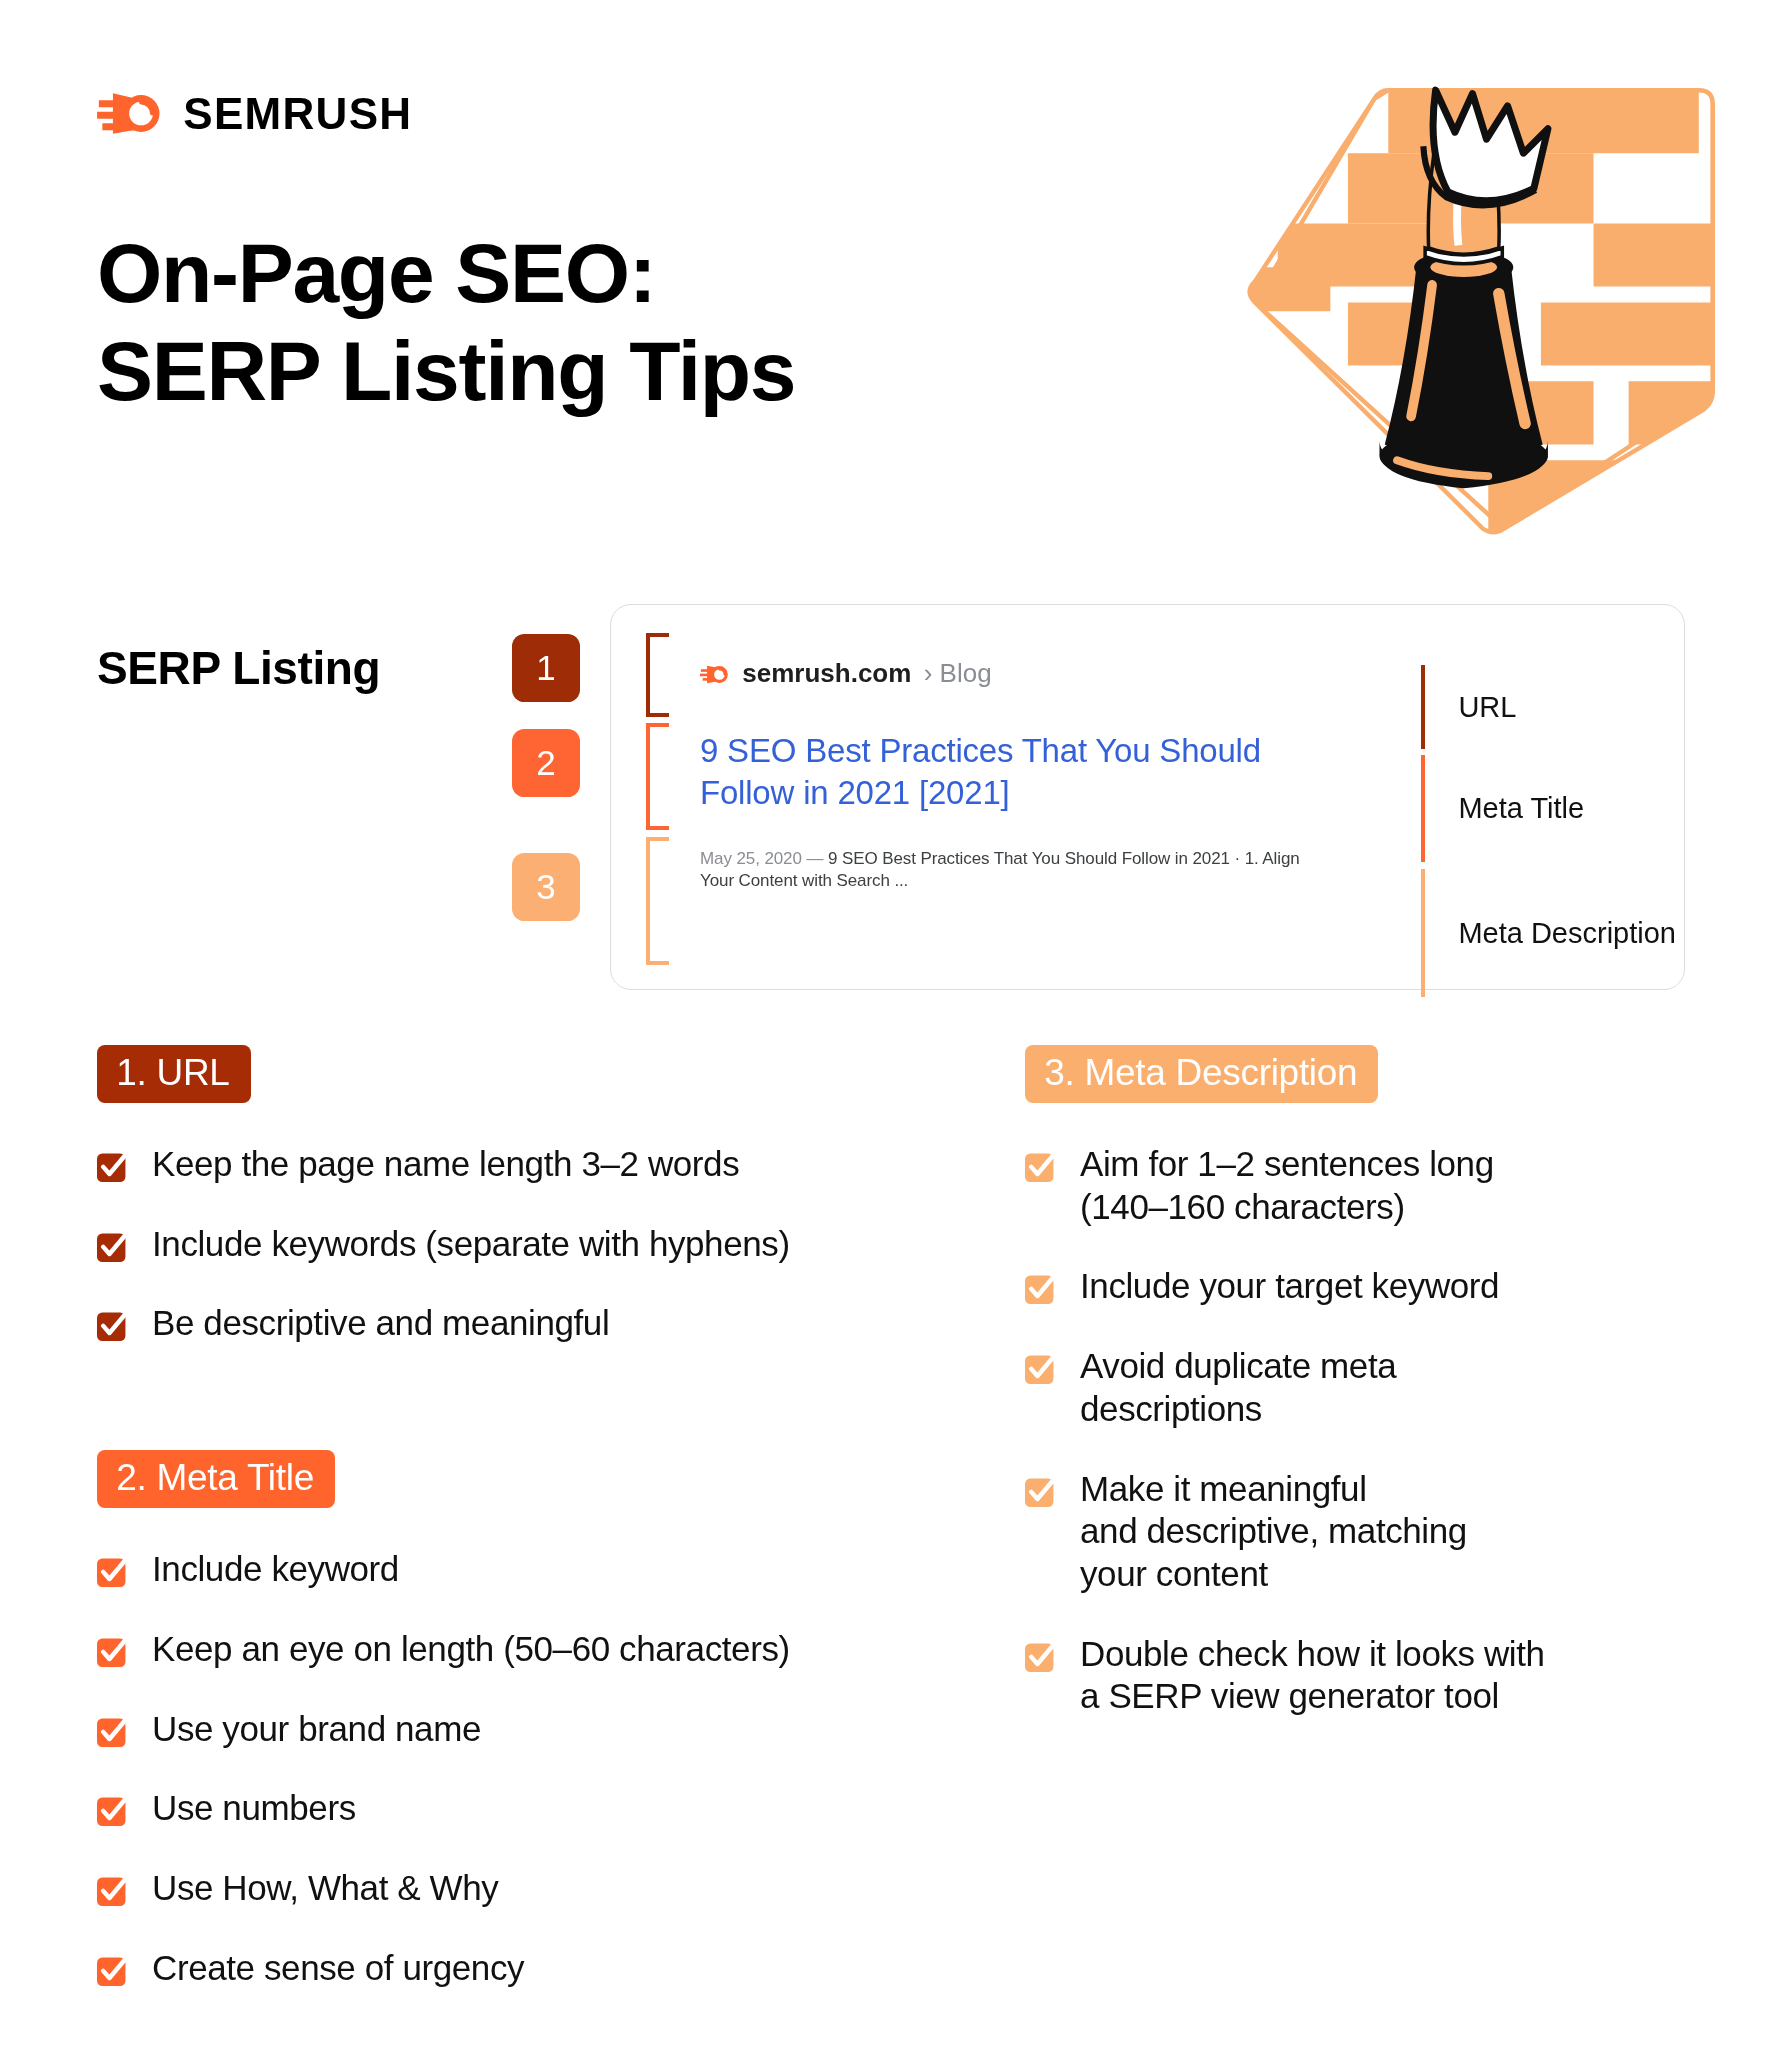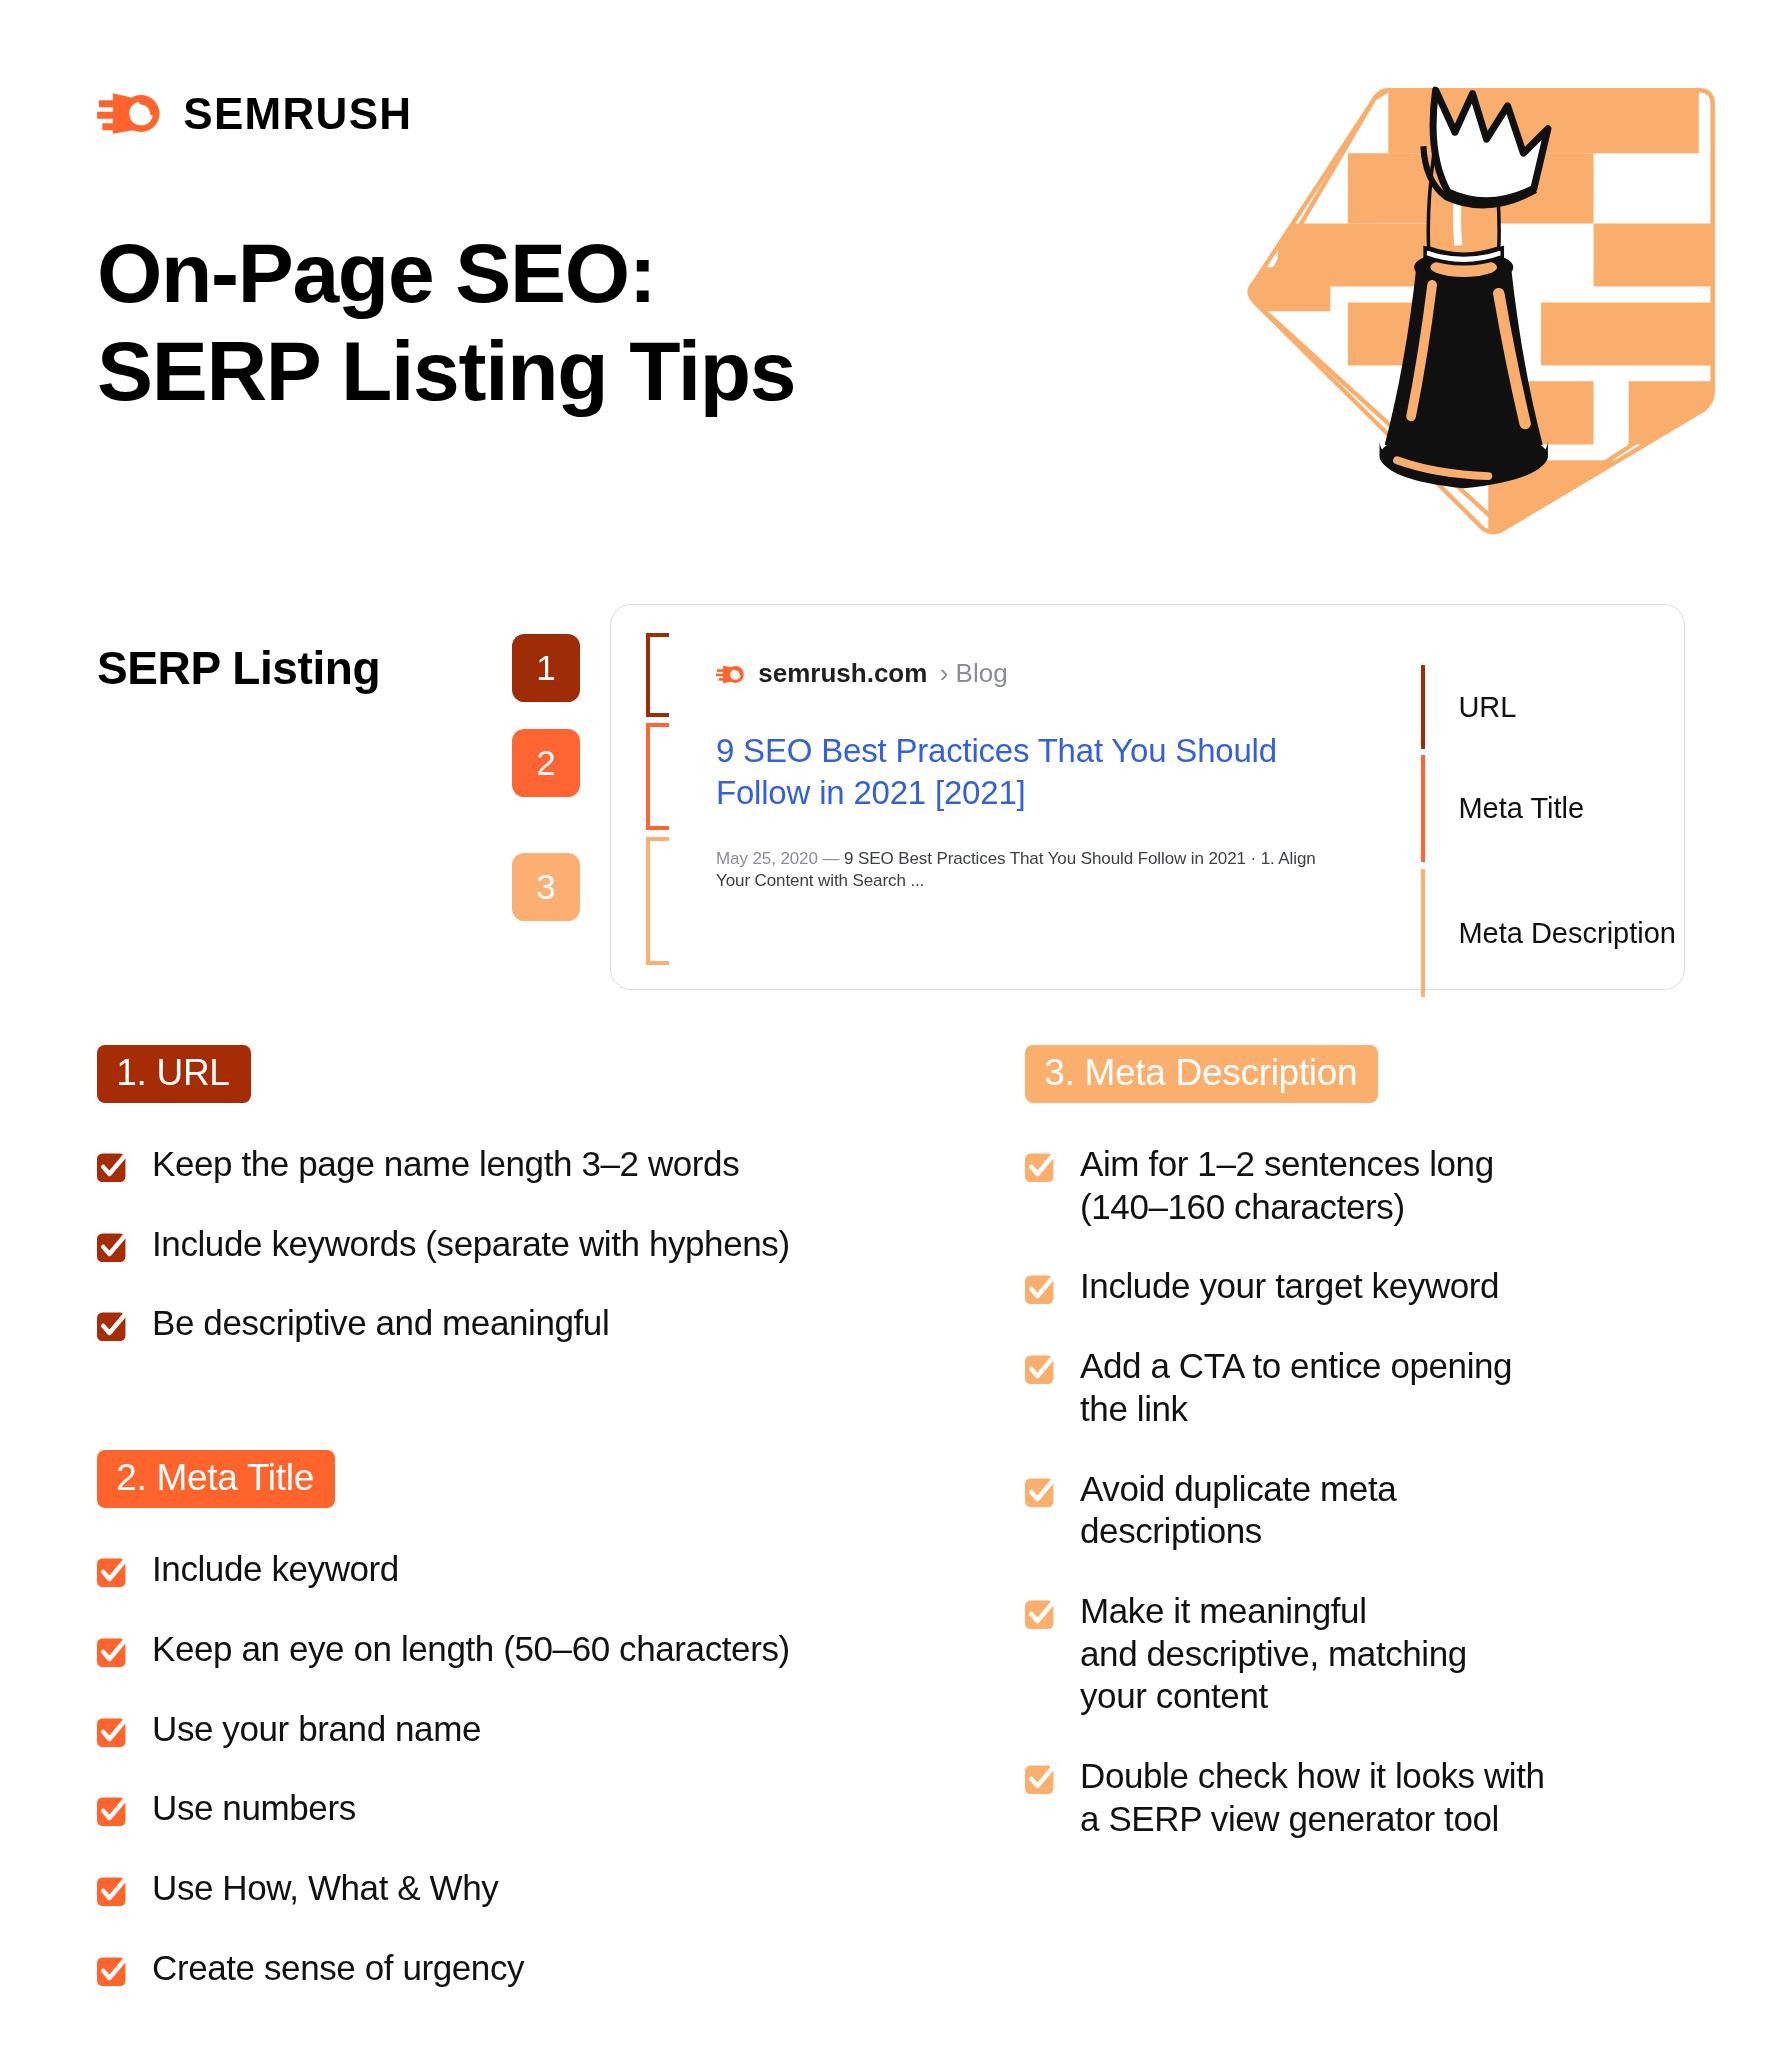--- a/index.html
+++ b/index.html
@@ -49,21 +49,21 @@
   }
 
   .bracket {
     position:absolute; left:0; width:23px;
   }
   .bracket .v { position:absolute; left:0; top:0; bottom:0; width:4.4px; }
   .bracket .t { position:absolute; left:0; top:0; width:23px; height:4.4px; }
   .bracket .b { position:absolute; left:0; bottom:0; width:23px; height:4.4px; }
 
   .serp-row { position:absolute; left:0; }
-  .serp-body { position:absolute; left:54px;margin-left:16px; }
+  .serp-body { position:absolute; left:54px; }
 
   .serp-url { font-size:26px; display:flex; align-items:center; gap:12.3px; }
   .serp-url .dom { color:#1f1f1f; font-weight:bold; }
   .serp-url .crumb { color:#8a8d93; }
   .fav { width:30px; height:23px; flex:0 0 auto; }
 
   .serp-title {
     font-size:33px; line-height:1.28; color:#3460d8; font-weight:400;
     letter-spacing:-0.2px;
   }
@@ -369,30 +369,20 @@
         </span>
         <span class="check-text">Include your target keyword</span>
       </div>
       <div class="check-item">
         <span class="cb">
           <svg viewBox="0 0 36 36" width="32" height="32">
               <rect x="0" y="4" width="32" height="32" rx="6" fill="#FAAF6E"></rect>
               <path d="M7 19 L14 27 L35 2" stroke="#ffffff" stroke-width="5" fill="none" stroke-linecap="round" stroke-linejoin="round"></path>
             </svg>
         </span>
-        <span class="check-text">Add a CTA to entice opening
-the link</span>
-      </div>
-      <div class="check-item">
-        <span class="cb">
-          <svg viewBox="0 0 36 36" width="32" height="32">
-              <rect x="0" y="4" width="32" height="32" rx="6" fill="#FAAF6E"></rect>
-              <path d="M7 19 L14 27 L35 2" stroke="#ffffff" stroke-width="5" fill="none" stroke-linecap="round" stroke-linejoin="round"></path>
-            </svg>
-        </span>
         <span class="check-text">Avoid duplicate meta
 descriptions</span>
       </div>
       <div class="check-item">
         <span class="cb">
           <svg viewBox="0 0 36 36" width="32" height="32">
               <rect x="0" y="4" width="32" height="32" rx="6" fill="#FAAF6E"></rect>
               <path d="M7 19 L14 27 L35 2" stroke="#ffffff" stroke-width="5" fill="none" stroke-linecap="round" stroke-linejoin="round"></path>
             </svg>
         </span>

